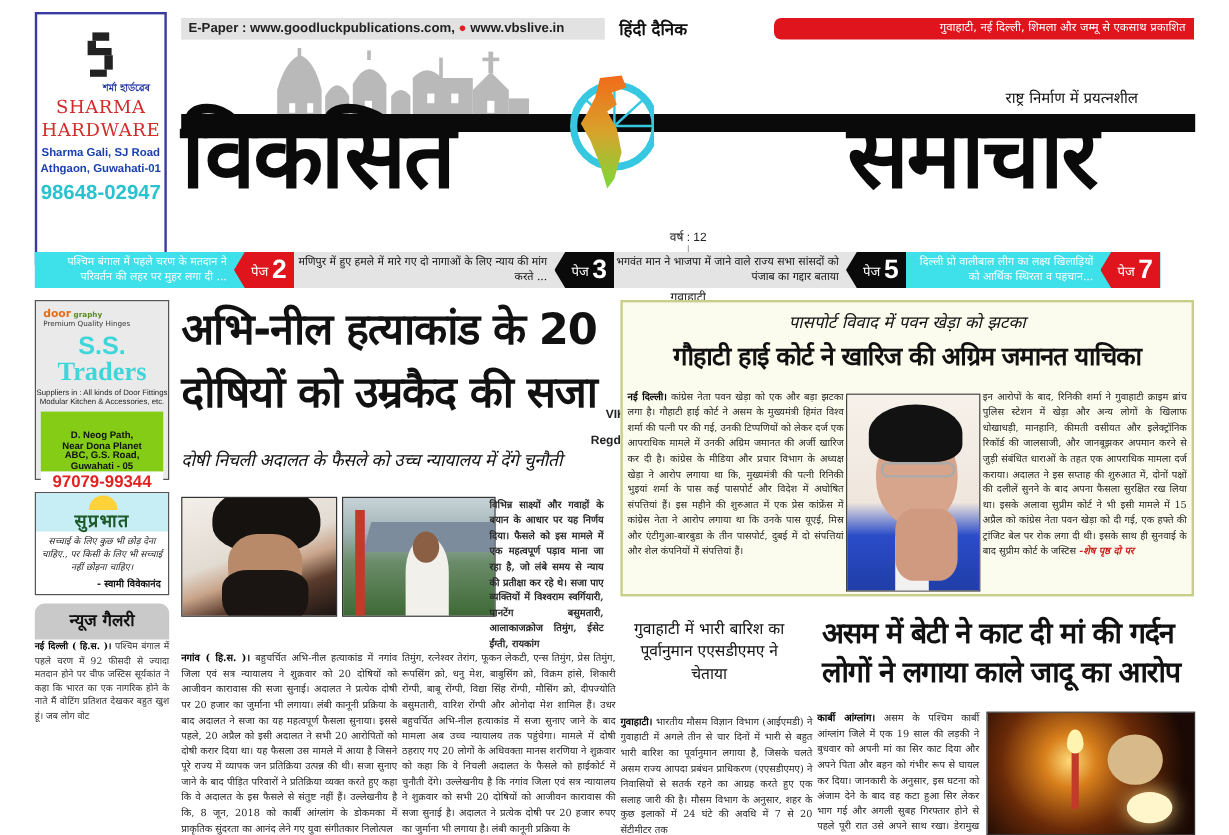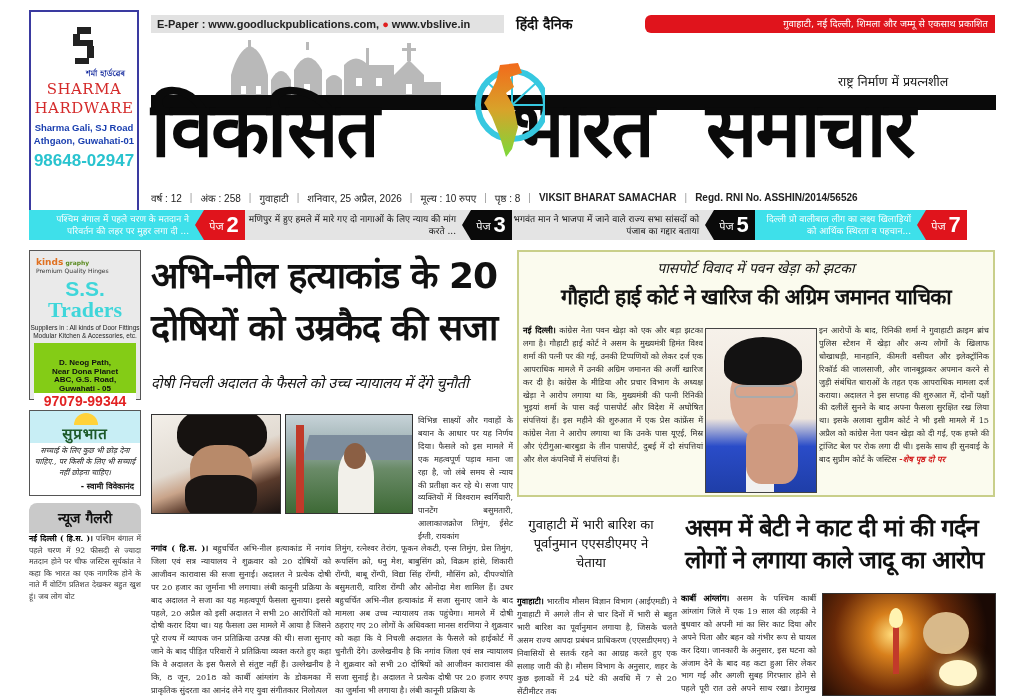--- a/index.html
+++ b/index.html
@@ -42,21 +42,21 @@
   .epaper .dot { color: #e02020; }
   .hindi-daily { position: absolute; left: 516px; top: 14px; font-size: 14px; font-weight: bold; color: #111; }
   .red-strip { position: absolute; left: 645px; top: 15px; width: 350px; height: 18px; background: #e0141c; color: #fff; font-size: 9.5px; text-align: right; padding-right: 7px; line-height: 18px; border-radius: 6px 0 0 6px; }
   .skyline { position: absolute; left: 226px; top: 40px; width: 215px; height: 60px; }
   .tagline { position: absolute; left: 838px; top: 73px; font-family: "DejaVu Serif", serif; font-size: 12.5px; color: #111; }
   .masthead-title { position: absolute; left: 151px; top: 72px; width: 845px; height: 110px; }
   .masthead-title .bar { position: absolute; left: 0; right: 0; top: 23px; height: 15px; background: #0a0a0a; }
   .masthead-title .word { position: absolute; top: 8px; font-size: 76px; font-weight: bold; color: #0a0a0a; line-height: 100px; letter-spacing: -2px; }
   .emblem { position: absolute; left: 470px; top: 57px; width: 75px; height: 110px; }
 
-  .dateline { position: absolute; left: 151px; top: 190px; width: 845px; height: 15px; font-family: "Liberation Sans", sans-serif; font-size: 10px; color: #222; display: flex; align-items: center; white-space: nowrap; }
+  .dateline { position: absolute; left: 151px; top: 190px; width: 845px; height: 15px; font-family: "Liberation Sans", sans-serif; font-size: 10px; color: #222; display: flex; align-items: center; white-space: nowrap; flex-direction: column; }
   .dateline .sep { color: #999; margin: 0 8px; }
   .dateline .en { font-weight: bold; }
 
   
   .teasers { position: absolute; left: 29px; top: 210px; width: 967px; height: 30px; display: flex; }
   .teaser { position: relative; height: 30px; display: flex; align-items: center; }
   .teaser .txt { font-family: "DejaVu Serif", serif; font-size: 9px; line-height: 12px; text-align: right; padding-right: 6px; flex: 1; }
   .teaser .pg { height: 30px; width: 50px; color: #fff; display: flex; align-items: center; justify-content: center; font-size: 11px; position: relative; clip-path: polygon(18% 0, 100% 0, 100% 100%, 18% 100%, 0 50%); padding-left: 8px; }
   .teaser .pg b { font-size: 22px; font-family: "Liberation Sans", sans-serif; margin-left: 3px; }
   .t-cyan { background: #3ee0ea; color: #fff; }
@@ -72,21 +72,21 @@
   .photo1 .face { position: absolute; left: 38px; top: 30px; width: 62px; height: 58px; border-radius: 40% 40% 50% 50%; background: #b88a6a; }
   .photo1 .beard { position: absolute; left: 33px; top: 60px; width: 72px; height: 50px; border-radius: 30% 30% 50% 50%; background: #1a1513; }
   .photo2 { position: absolute; left: 285px; top: 414px; width: 128px; height: 100px; background: linear-gradient(180deg, #c7d3d8 0%, #9fb2b4 30%, #6a8b68 55%, #3e6a36 100%); border: 1px solid #333; overflow: hidden; }
   .photo2 .roof { position: absolute; left: 20px; top: 20px; width: 110px; height: 25px; background: #7c8c9c; transform: skewX(-15deg); }
   .photo2 .post { position: absolute; left: 10px; top: 10px; width: 8px; height: 90px; background: #c13a2a; }
   .photo2 .man { position: absolute; left: 52px; top: 34px; width: 36px; height: 70px; border-radius: 40% 40% 0 0; background: #f2f0ea; }
   .photo2 .head { position: absolute; left: 58px; top: 28px; width: 22px; height: 26px; border-radius: 50%; background: #8b5f44; }
 
   .col-text { position: absolute; font-family: "DejaVu Serif", serif; font-size: 8.1px; line-height: 12.9px; text-align: justify; color: #2a2a2a; }
   .col-text b { color: #000; }
-  .lead-right { left: 418px; top: 414px; width: 95px; }
+  .lead-right { left: 408px; top: 414px; width: 95px; font-weight: bold; }
   .lead-c1 { left: 151px; top: 542px; width: 180px; }
   .lead-c2 { left: 335px; top: 542px; width: 178px; }
 
   
   .khera { position: absolute; left: 517px; top: 250px; width: 478px; height: 247px; background: #fbfbee; border: 2px solid #c9cf8a; }
   .khera .kicker { position: absolute; left: 0; right: 0; top: 6px; text-align: center; font-family: "DejaVu Serif", serif; font-style: italic; font-size: 14px; color: #111; }
   .khera .hl { position: absolute; left: 0; right: 0; top: 30px; text-align: center; font-size: 21px; font-weight: bold; color: #111; letter-spacing: -0.8px; }
   .khera .c1 { left: 4px; top: 72px; width: 180px; }
   .khera .c3 { left: 300px; top: 72px; width: 170px; }
   .khera-photo { position: absolute; left: 186px; top: 76px; width: 112px; height: 165px; border: 1px solid #444; background: linear-gradient(180deg, #f6f1ea 0%, #efe6dd 55%, #2a4cc8 72%, #1f3ea8 100%); overflow: hidden; }
@@ -121,21 +121,21 @@
   </div>
   <div class="bn">শৰ্মা হাৰ্ডৱেৰ</div>
   <div class="name">SHARMA</div>
   <div class="name">HARDWARE</div>
   <div class="addr">Sharma Gali, SJ Road</div>
   <div class="addr" style="margin-top:0">Athgaon, Guwahati-01</div>
   <div class="phone">98648-02947</div>
 </div>
 
 <div class="ad-ss">
-  <div class="brand"><b>kinds</b> <span>graphy</span><br><span style="font-weight:normal;color:#333">Premium Quality Hinges</span></div>
+  <div class="brand"><b>door</b> <span>graphy</span><br><span style="font-weight:normal;color:#333">Premium Quality Hinges</span></div>
   <div class="t1">S.S.</div>
   <div class="t2">Traders</div>
   <div class="sup">Suppliers in : All kinds of Door Fittings Modular Kitchen &amp; Accessories, etc.</div>
   <div class="addr">
     <div>D. Neog Path,</div>
     <div>Near Dona Planet</div>
     <div>ABC, G.S. Road,</div>
     <div>Guwahati - 05</div>
   </div>
   <div class="phone">97079-99344</div>
@@ -185,21 +185,20 @@
     <rect x="150" y="38" width="6" height="8"></rect>
       <rect x="180" y="44" width="6" height="10"></rect>
   </g>
 </svg>
 
 <div class="tagline">राष्ट्र निर्माण में प्रयत्नशील</div>
 
 <div class="masthead-title">
   <div class="bar"></div>
   <span class="word" style="left:0;">विकसित</span>
-  <span class="word" style="left:360px;">भारत</span>
   <span class="word" style="left:555px;">समाचार</span>
 </div>
 
 <svg class="emblem" viewBox="0 0 75 110">
   <circle cx="42" cy="48" r="34" fill="none" stroke="#36c8e0" stroke-width="6"></circle>
   <g stroke="#36c8e0" stroke-width="2">
     <line x1="42" y1="48" x2="42" y2="16"></line>
       <line x1="42" y1="48" x2="66" y2="26"></line>
     <line x1="42" y1="48" x2="74" y2="48"></line>
       <line x1="42" y1="48" x2="18" y2="26"></line>

